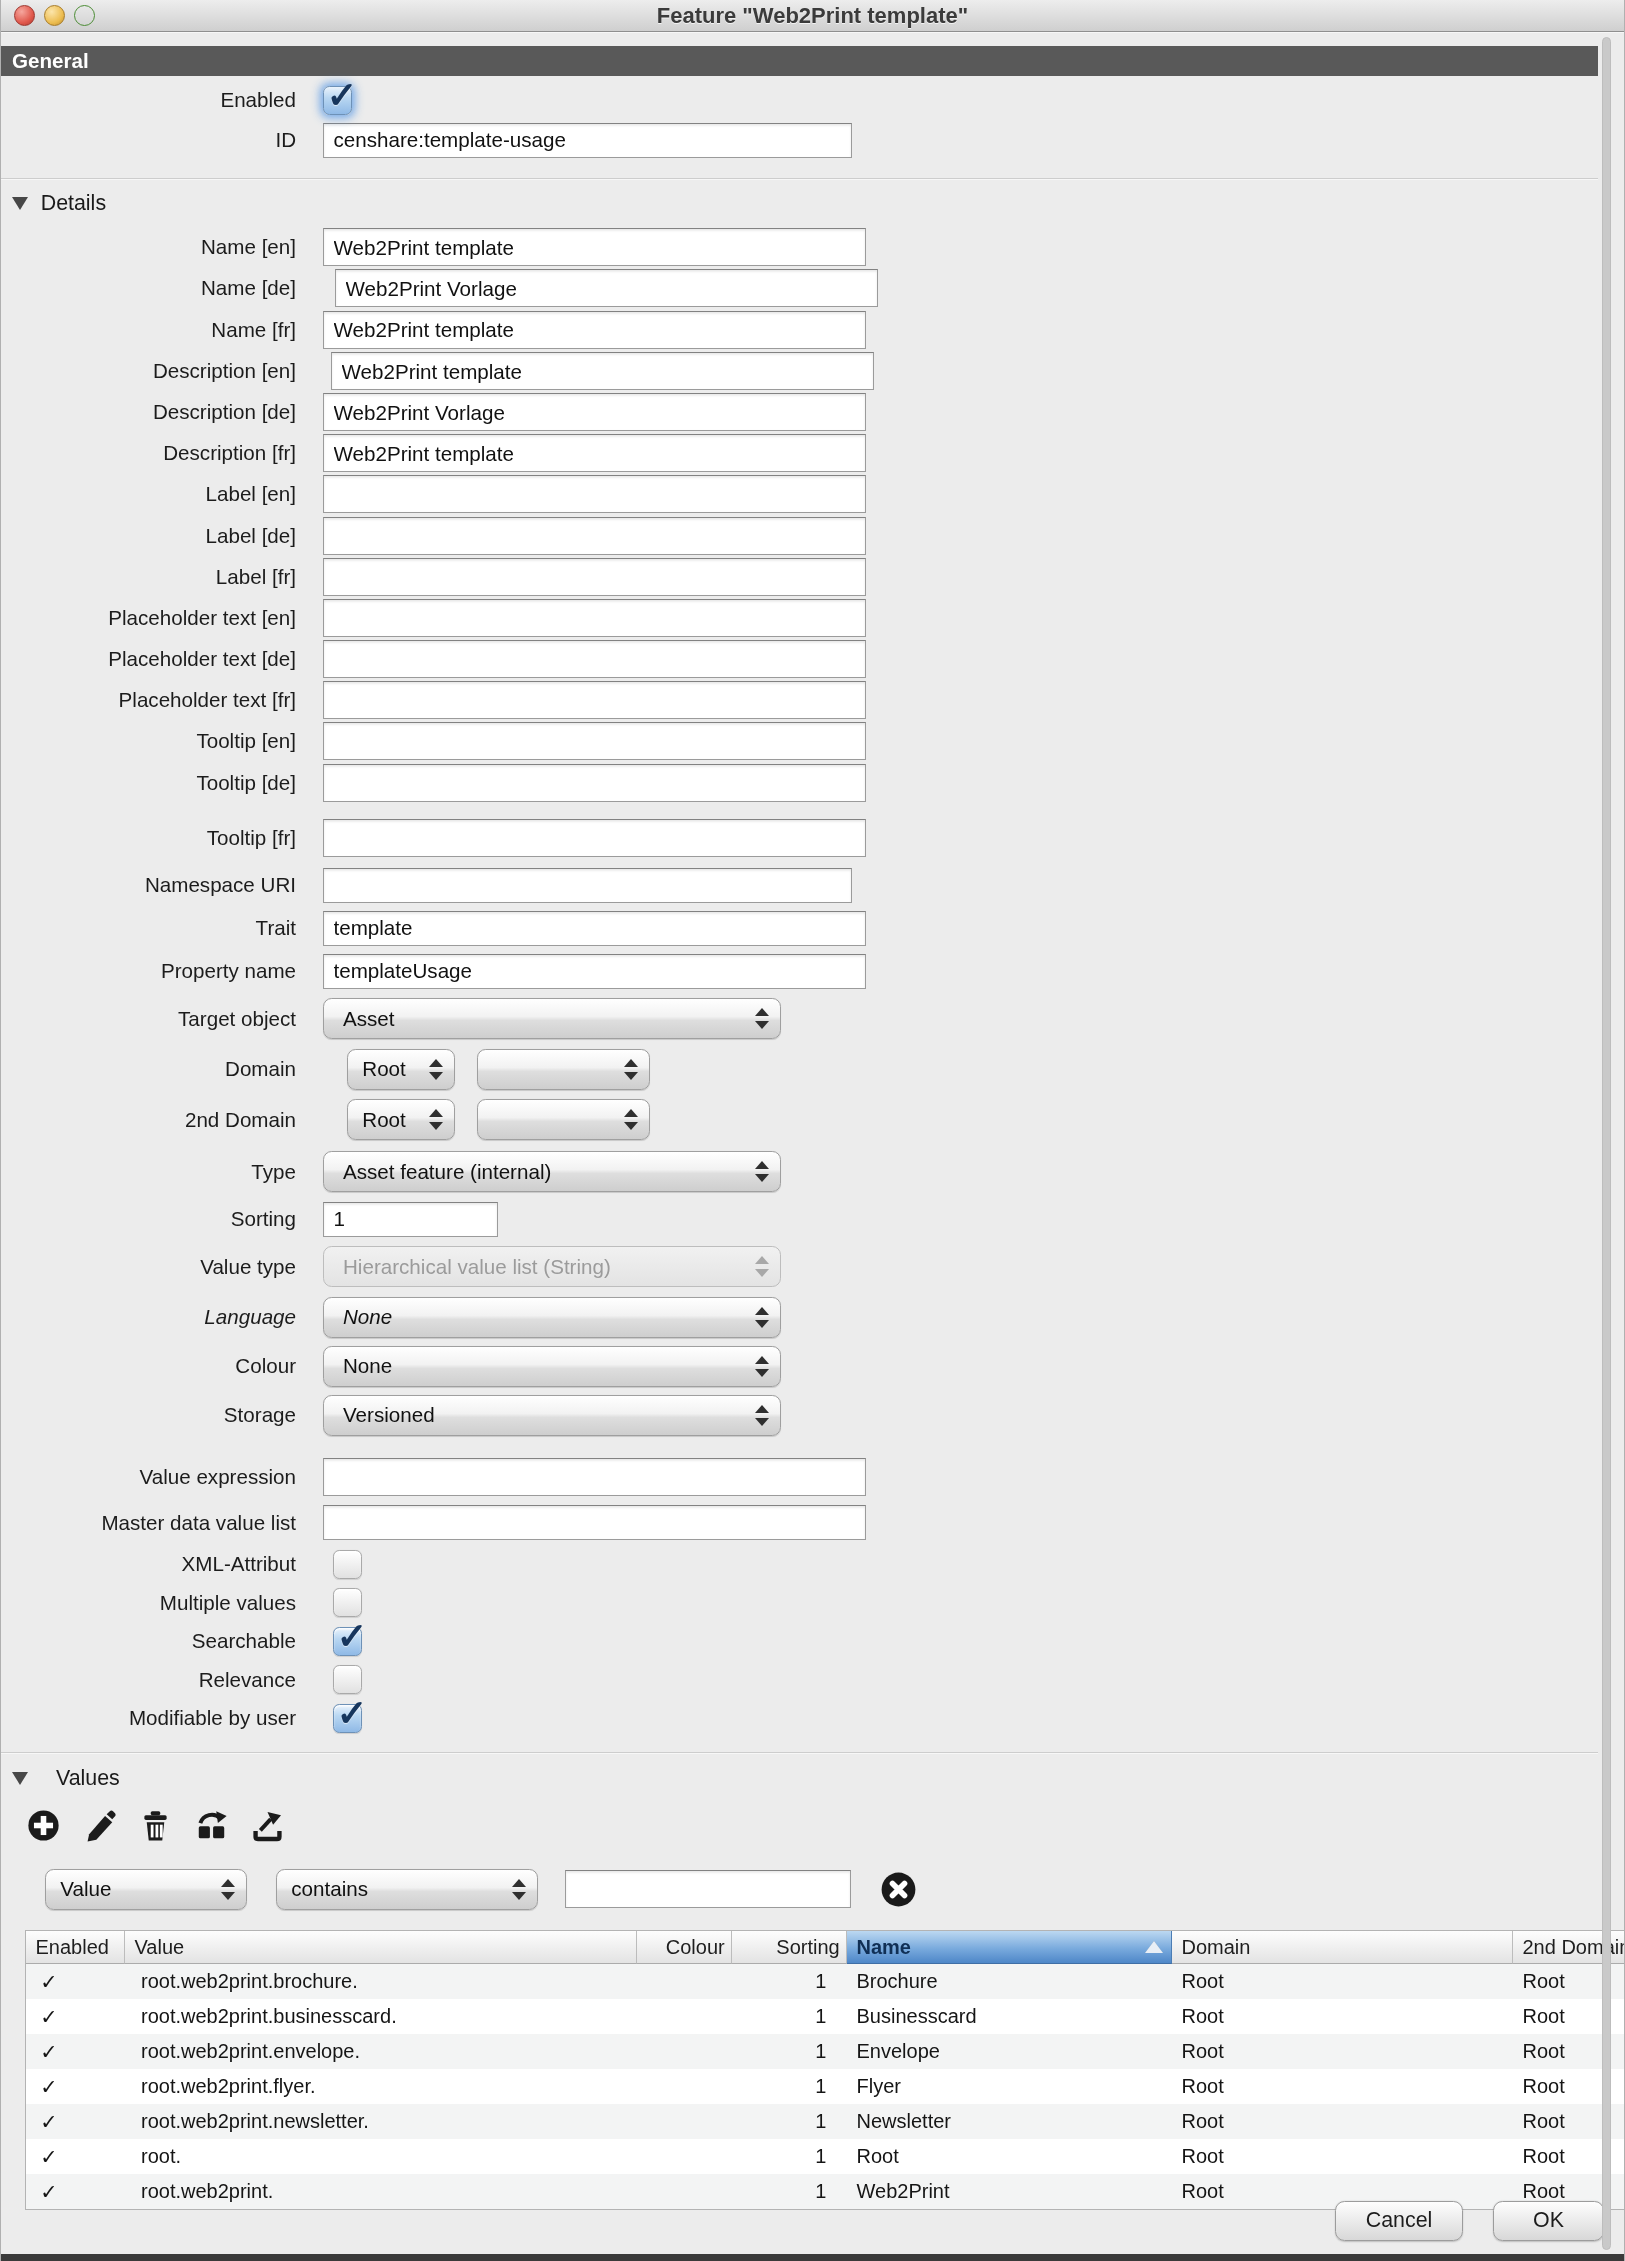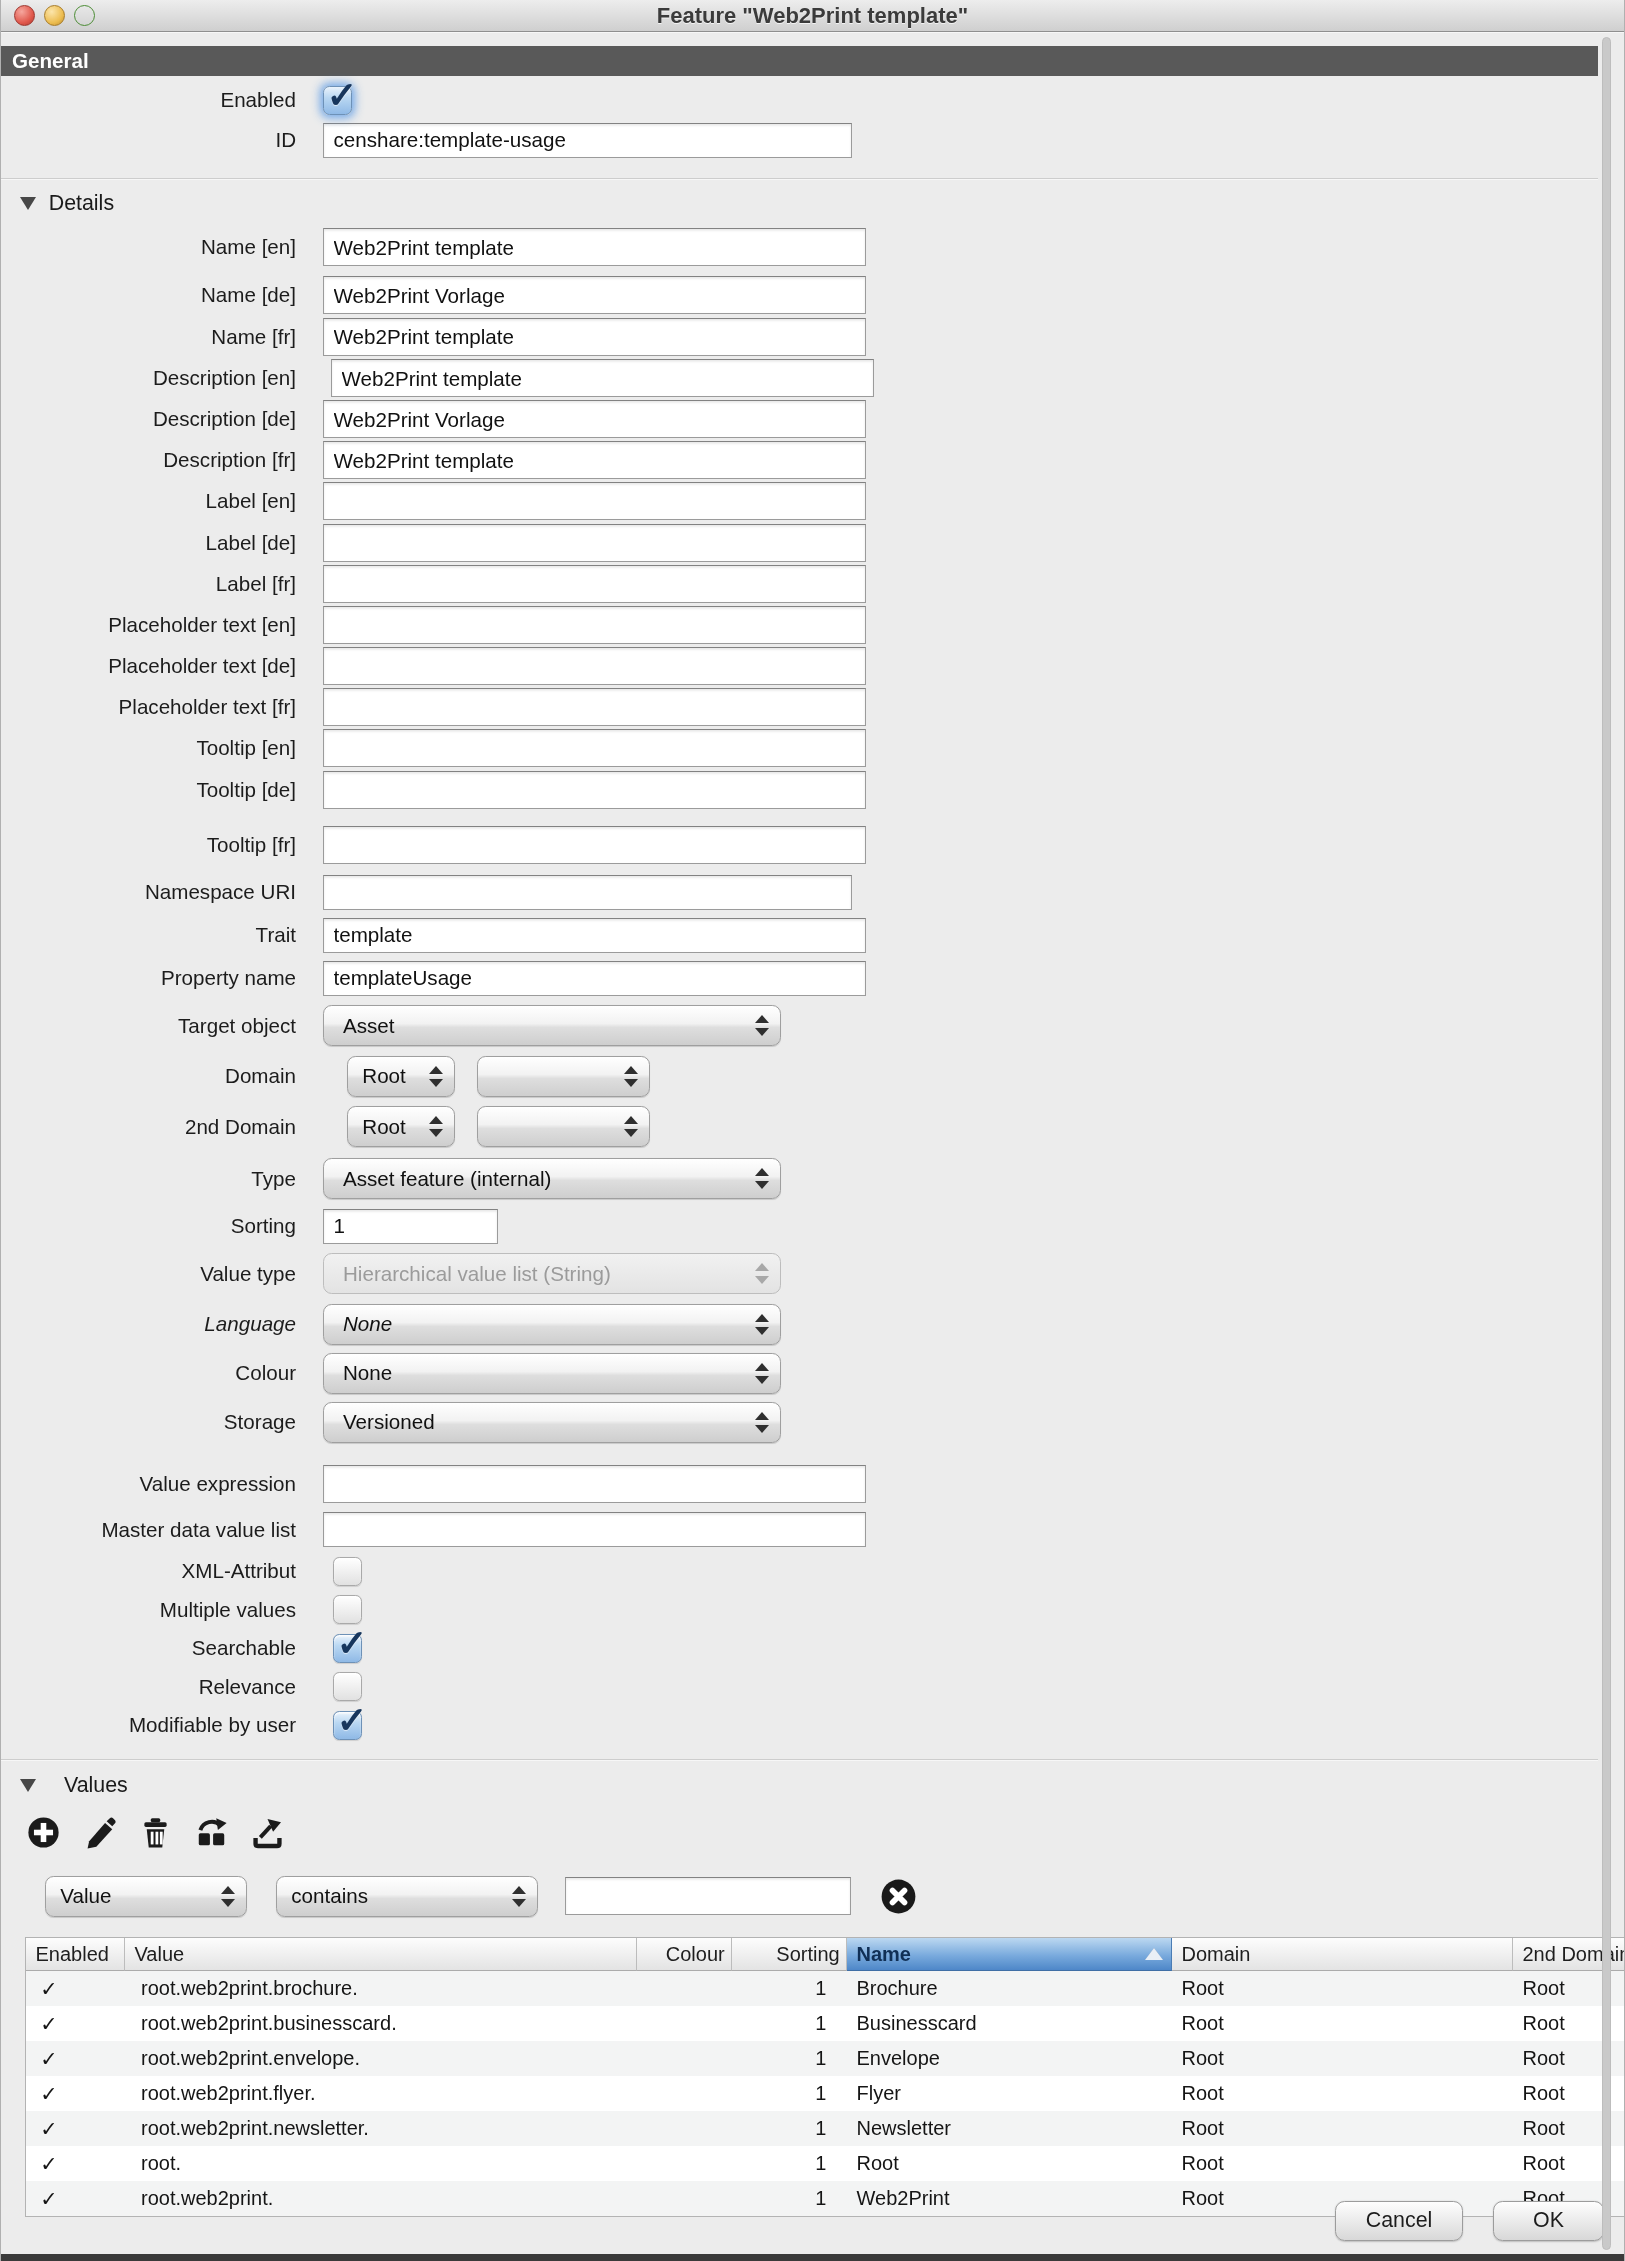--- a/index.html
+++ b/index.html
@@ -35,21 +35,21 @@
 
   
   .general-bar {
     margin-top: 14.3px;
     width: 1597px; height: 30px;
     background: #595959; color: #ffffff;
     font-size: 20.6px; font-weight: bold; line-height: 30px;
     padding-left: 11px;
   }
   .hdivider { width: 1597px; height: 0; border-top: 0.8px solid #cdcdcd; box-shadow: 0 0.8px 0 #fafafa; }
-  .section-head { display: flex; align-items: center; gap: 12.7px; padding-left: 19px; height: 27px; }
+  .section-head { display: flex; align-items: center; gap: 12.7px; padding-left: 11px; height: 27px; }
   .tri-down { width:0; height:0; border-left:8.7px solid transparent; border-right:8.7px solid transparent; border-top:13.5px solid #474747; }
   .section-head .s-label { font-size: 21.4px; color:#1a1a1a; }
 
   
   .row { display: flex; align-items: center; margin-top: 8px; }
   .lbl { width: 295px; text-align: right; font-size: 20.6px; color: #1c1c1c; flex: none; }
   .ctrl-gap { margin-left: 27px; }
 
   .ti {
     border: 0.8px solid #9b9b9b; border-top-color:#828282;
@@ -183,21 +183,21 @@
   <div class="section-head" style="margin-top:11px;">
     <div class="tri-down"></div>
     <div class="s-label">Details</div>
   </div>
 
   <div style="margin-top:11px;">
     <div class="row" style="margin-top:3.2px;">
         <label class="lbl">Name [en]</label>
         <input class="ti tall ctrl-gap" value="Web2Print template" style="">
       </div>
-    <div class="row" style="margin-top:10px;">
+    <div class="row" style="margin-top:3px;gap:12px;">
         <label class="lbl">Name [de]</label>
         <input class="ti tall ctrl-gap" value="Web2Print Vorlage" style="">
       </div>
     <div class="row" style="margin-top:3.2px;">
         <label class="lbl">Name [fr]</label>
         <input class="ti tall ctrl-gap" value="Web2Print template" style="">
       </div>
     <div class="row" style="margin-top:3.2px;gap:8px;">
         <label class="lbl">Description [en]</label>
         <input class="ti tall ctrl-gap" value="Web2Print template" style="">

